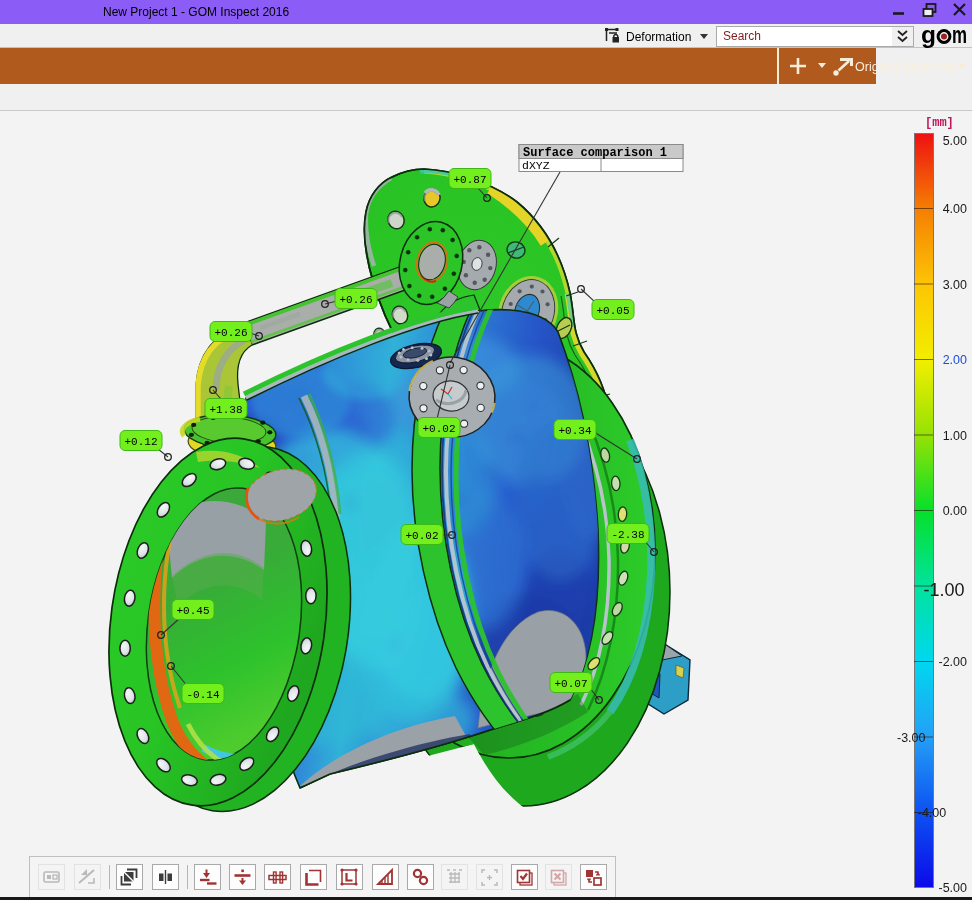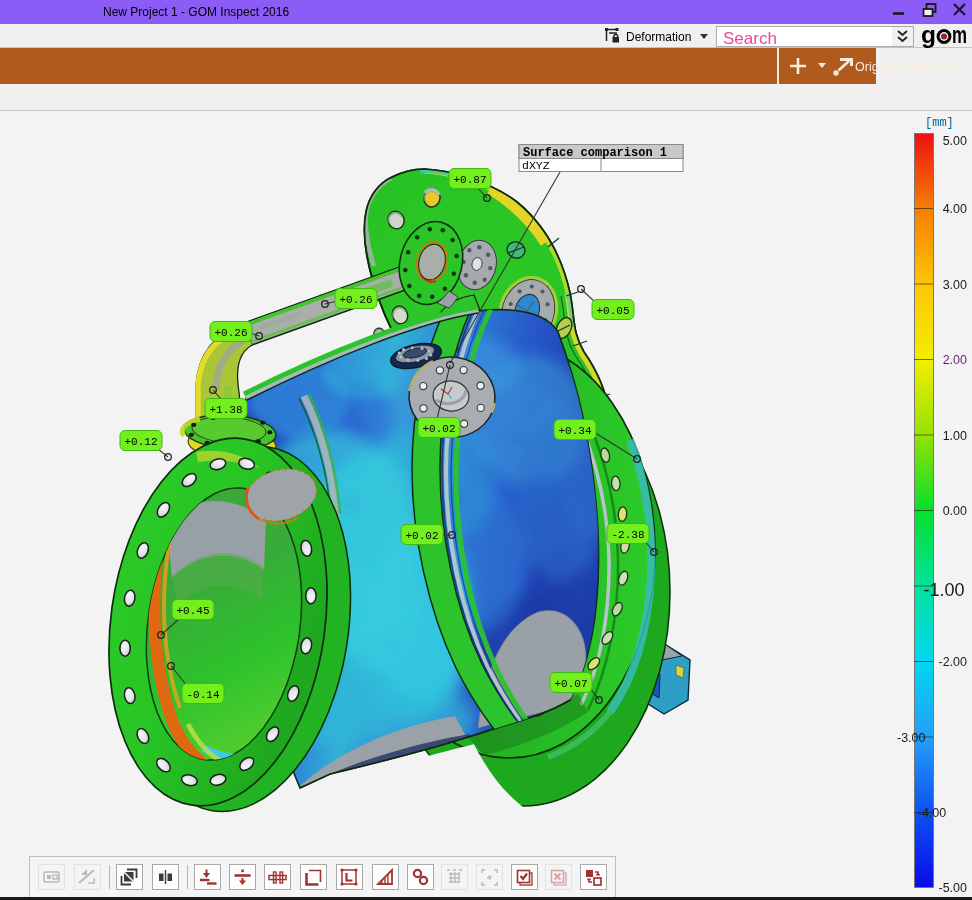--- a/index.html
+++ b/index.html
@@ -29,21 +29,21 @@
     <rect x="11.5" y="1" width="3" height="3" fill="#222"></rect>
     <rect x="8.5" y="10" width="6.5" height="5.5" fill="#222"></rect>
     <path d="M9.8 10 L9.8 8.6 Q11.8 6.4 13.7 8.6 L13.7 10" stroke="#222" stroke-width="1.4" fill="none"></path>
   </svg>
   <div class="abs" style="left:626px;top:30px;font-size:12px;color:#000;">Deformation</div>
   <svg class="abs" style="left:699px;top:33px;" width="10" height="7">
       <path d="M1 1 L5 6 L9 1 z" fill="#333"></path>
     </svg>
 
   <div class="abs" style="left:716px;top:26px;width:175px;height:19px;background:#fff;border:1px solid #ababab;">
-    <div class="abs" style="left:6px;top:2px;font-size:17px;color:#ec4899;">Search</div>
+    <div class="abs" style="left:6px;top:2px;font-size:12px;color:#7f1d1d;">Search</div>
   </div>
   <div class="abs" style="left:892px;top:26px;width:21px;height:19px;background:#f0f0f0;border:1px solid #ababab;border-left:none;">
     <svg width="21" height="19" viewBox="0 0 21 19">
       <path d="M6 4 L10.5 8 L15 4" fill="none" stroke="#222" stroke-width="1.8"></path>
       <path d="M6 10 L10.5 14 L15 10" fill="none" stroke="#222" stroke-width="1.8"></path>
     </svg>
   </div>
 
   <svg class="abs" style="left:920px;top:20px;" width="50" height="30" viewBox="0 0 50 30">
     <text x="1" y="23" font-family="Liberation Sans, sans-serif" font-size="24" font-weight="bold" fill="#000" textLength="15" lengthAdjust="spacingAndGlyphs">g</text>
@@ -64,21 +64,21 @@
     <path d="M54 4.5 L65.5 4.5 L65.5 11" fill="none" stroke="#f7ecd8" stroke-width="3"></path>
     <text x="69" y="16" font-family="Liberation Sans, sans-serif" font-size="12.5" fill="#f9efdc">Original alignment</text>
     <path d="M172 9 L176 14 L180 9 z" fill="#f7ecd8"></path>
   </svg>
 </div>
 
 <div class="abs" style="left:0;top:84px;width:972px;height:26px;background:#f0f0f0;border-bottom:1px solid #c9c9c9;"></div>
 
 <div class="abs" style="left:0;top:111px;width:972px;height:786px;background:#f3f3f3;"></div>
 
-<div class="abs" style="left:925px;top:116px;font-size:12px;font-family:'Liberation Mono',monospace;color:#0369a1;">[mm]</div>
+<div class="abs" style="left:925px;top:116px;font-size:12px;font-family:'Liberation Mono',monospace;color:#be185d;font-weight:bold;">[mm]</div>
 <div class="abs" style="left:914px;top:133px;width:20px;height:755px;border:1px solid #777;box-sizing:border-box;
   background:linear-gradient(to bottom,
    #ee1111 0%, #f57f02 10%, #fdc504 20%, #f2ee00 30%, #95e204 40%, #07df2b 50%,
    #00e39d 60%, #00d7ef 70%, #24a0f6 80%, #0d52f2 90%, #0b0be8 100%);">
 </div>
 <svg class="abs" style="left:914px;top:133px;" width="19" height="755" viewBox="0 0 19 755">
   <g stroke="rgba(40,20,0,0.6)" stroke-width="1">
     <line x1="0" x2="19" y1="75.5" y2="75.5"></line>
       <line x1="0" x2="19" y1="151" y2="151"></line>
     <line x1="0" x2="19" y1="226.5" y2="226.5"></line>
@@ -87,21 +87,21 @@
       <line x1="0" x2="19" y1="453" y2="453"></line>
     <line x1="0" x2="19" y1="528.5" y2="528.5"></line>
       <line x1="0" x2="19" y1="604" y2="604"></line>
     <line x1="0" x2="19" y1="679.5" y2="679.5"></line>
   </g>
 </svg>
 <div class="abs" style="left:897px;top:0;width:70px;">
   <div class="abs" style="left:0;top:134px;width:70px;text-align:right;font-size:12.5px;color:#1a1a1a;">5.00</div>
   <div class="abs" style="left:0;top:202px;width:70px;text-align:right;font-size:12.5px;color:#1a1a1a;">4.00</div>
   <div class="abs" style="left:0;top:277.5px;width:70px;text-align:right;font-size:12.5px;color:#1a1a1a;">3.00</div>
-  <div class="abs" style="left:0;top:353px;width:70px;text-align:right;font-size:12.5px;color:#701a75;">2.00</div>
+  <div class="abs" style="left:0;top:353px;width:70px;text-align:right;font-size:12.5px;color:#1d4ed8;">2.00</div>
   <div class="abs" style="left:0;top:428.5px;width:70px;text-align:right;font-size:12.5px;color:#1a1a1a;">1.00</div>
   <div class="abs" style="left:0;top:504px;width:70px;text-align:right;font-size:12.5px;color:#1a1a1a;">0.00</div>
   <div class="abs" style="left:12px;top:579.5px;width:70px;text-align:center;font-size:18px;color:#1a1a1a;">-1.00</div>
   <div class="abs" style="left:0;top:655px;width:70px;text-align:right;font-size:12.5px;color:#1a1a1a;">-2.00</div>
   <div class="abs" style="left:0;top:730.5px;width:70px;text-align:left;font-size:12.5px;color:#1a1a1a;">-3.00</div>
   <div class="abs" style="left:0;top:806px;width:70px;text-align:center;font-size:12.5px;color:#1a1a1a;">-4.00</div>
   <div class="abs" style="left:0;top:881px;width:70px;text-align:right;font-size:12.5px;color:#1a1a1a;">-5.00</div>
 </div>
 
 <div class="abs" style="left:29px;top:856px;width:587px;height:41px;background:#f4f4f4;border:1px solid #bfbfbf;border-bottom:none;box-sizing:border-box;"></div>

